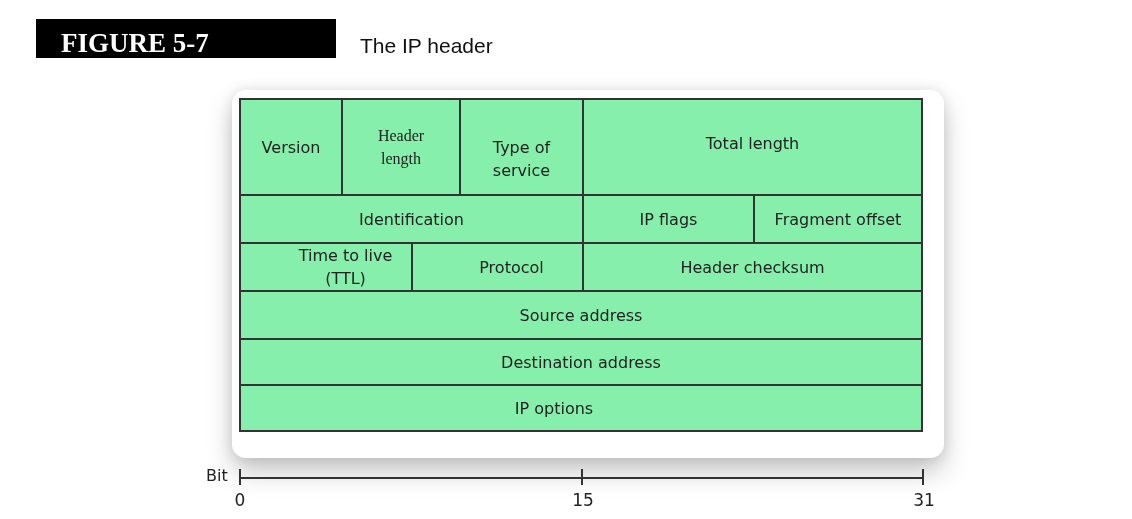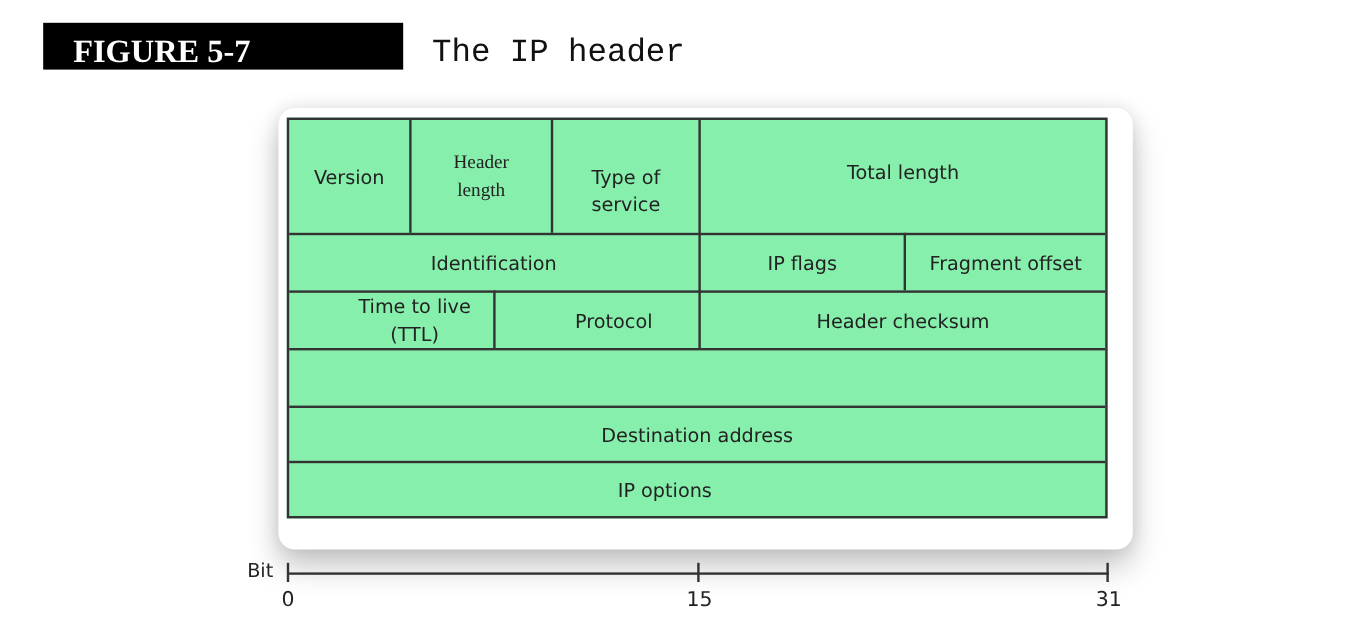--- a/index.html
+++ b/index.html
@@ -1,19 +1,19 @@
 <!DOCTYPE html>
 <html><head>
 <meta charset="utf-8">
 <style>
   html, body { margin:0; padding:0; background:#ffffff; }
   body { width:1132px; height:519px; position:relative; overflow:hidden; font-family:"DejaVu Sans", sans-serif; }
   .fig-label { position:absolute; left:36px; top:19px; width:300px; height:39px; background:#000; color:#fff;
     font-family:"Liberation Serif", serif; font-weight:bold; font-size:27px; line-height:49px; box-sizing:border-box; padding-left:25px; }
-  .fig-title { position:absolute; left:360px; top:19px; height:49px; line-height:53px; font-family:Liberation Mono, monospace; font-size:27px; color:#111; }
+  .fig-title { position:absolute; left:360px; top:19px; height:49px; line-height:53px; font-family:Liberation Sans, sans-serif; font-size:21px; color:#111; }
   .shadow { position:absolute; left:232px; top:90px; width:712px; height:368px; border-radius:14px;
     box-shadow: 0 14px 26px rgba(0,0,0,0.22), 0 0 14px rgba(0,0,0,0.10); background:transparent; }
   .table { position:absolute; left:239px; top:98px; width:684px; height:334px; background:#86efac; border:2px solid #333; box-sizing:border-box; }
   .cell { position:absolute; box-sizing:border-box; display:flex; align-items:center; justify-content:center; text-align:center;
     font-size:16px; color:#222; line-height:23px; }
   .hline { position:absolute; left:0; height:2px; background:#333; }
   .vline { position:absolute; width:2px; background:#333; }
   .axis-label { position:absolute; left:206px; top:466px; font-size:16px; color:#222; }
   .axis-line { position:absolute; left:240px; top:477px; width:684px; height:2px; background:#333; }
   .tick { position:absolute; width:2px; height:16px; top:469px; background:#333; }
@@ -49,20 +49,21 @@
   <div class="cell" style="left:343px;top:0;width:337px;height:87px;">Total length</div>
 
   <div class="cell" style="left:0;top:96px;width:341px;height:46px;">Identification</div>
   <div class="cell" style="left:343px;top:96px;width:169px;height:46px;">IP flags</div>
   <div class="cell" style="left:514px;top:96px;width:166px;height:46px;">Fragment offset</div>
 
   <div class="cell" style="left:0;top:144px;width:170px;height:46px;padding-left:39px;">Time to live (TTL)</div>
   <div class="cell" style="left:172px;top:144px;width:197px;height:46px;">Protocol</div>
   <div class="cell" style="left:343px;top:144px;width:337px;height:46px;">Header checksum</div>
 
+  <div class="cell" style="left:0;top:192px;width:680px;height:46px;">Source address</div>
   <div class="cell" style="left:0;top:240px;width:680px;height:44px;">Destination address</div>
   <div class="cell" style="left:0;top:286px;width:626px;height:44px;">IP options</div>
 </div>
 
 <div class="axis-label">Bit</div>
 <div class="axis-line"></div>
 <div class="tick" style="left:239px;"></div>
 <div class="tick" style="left:581px;"></div>
 <div class="tick" style="left:922px;"></div>
 <div class="tick-label" style="left:240px;">0</div>

